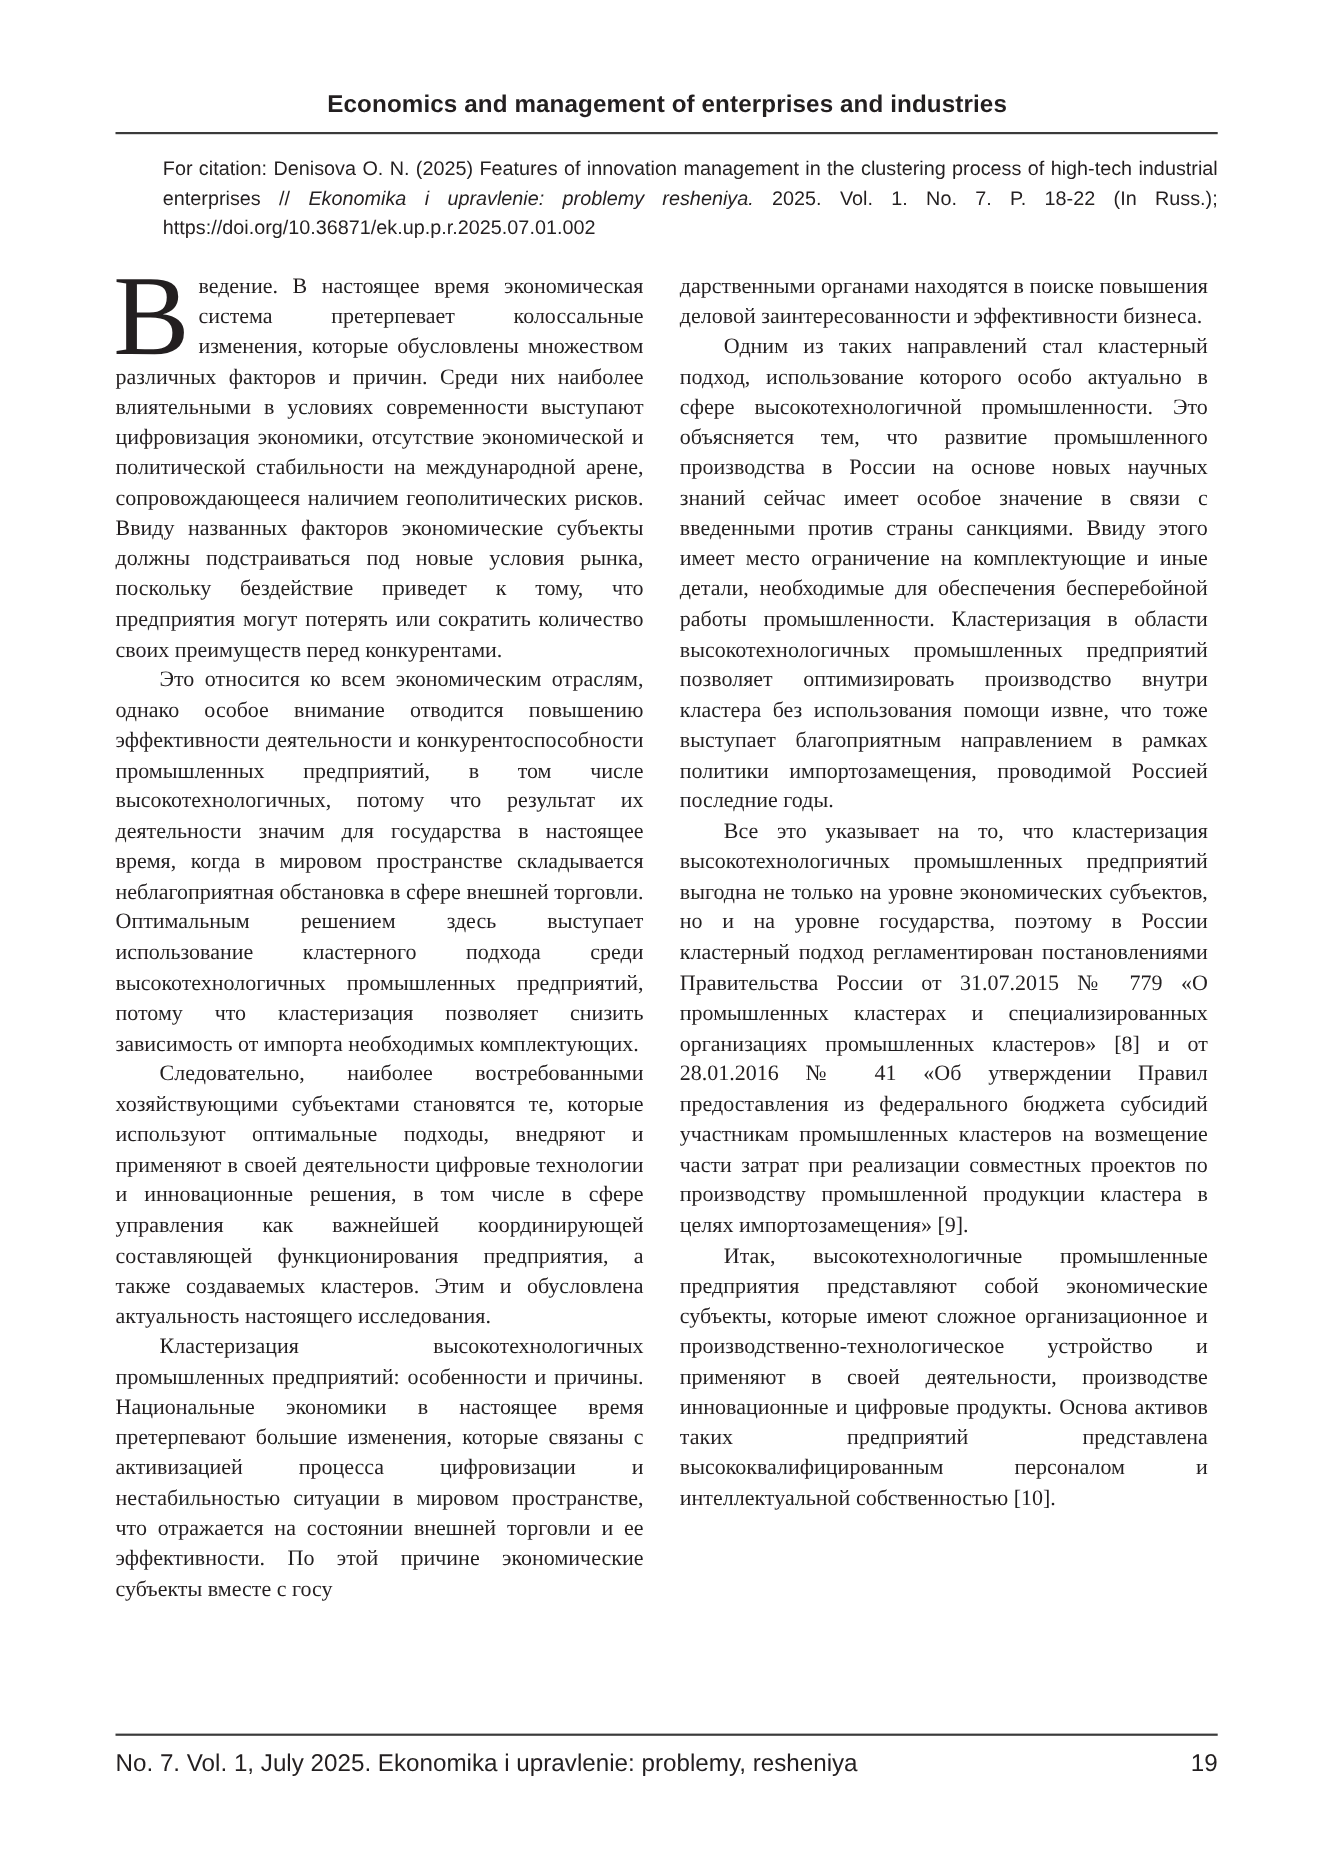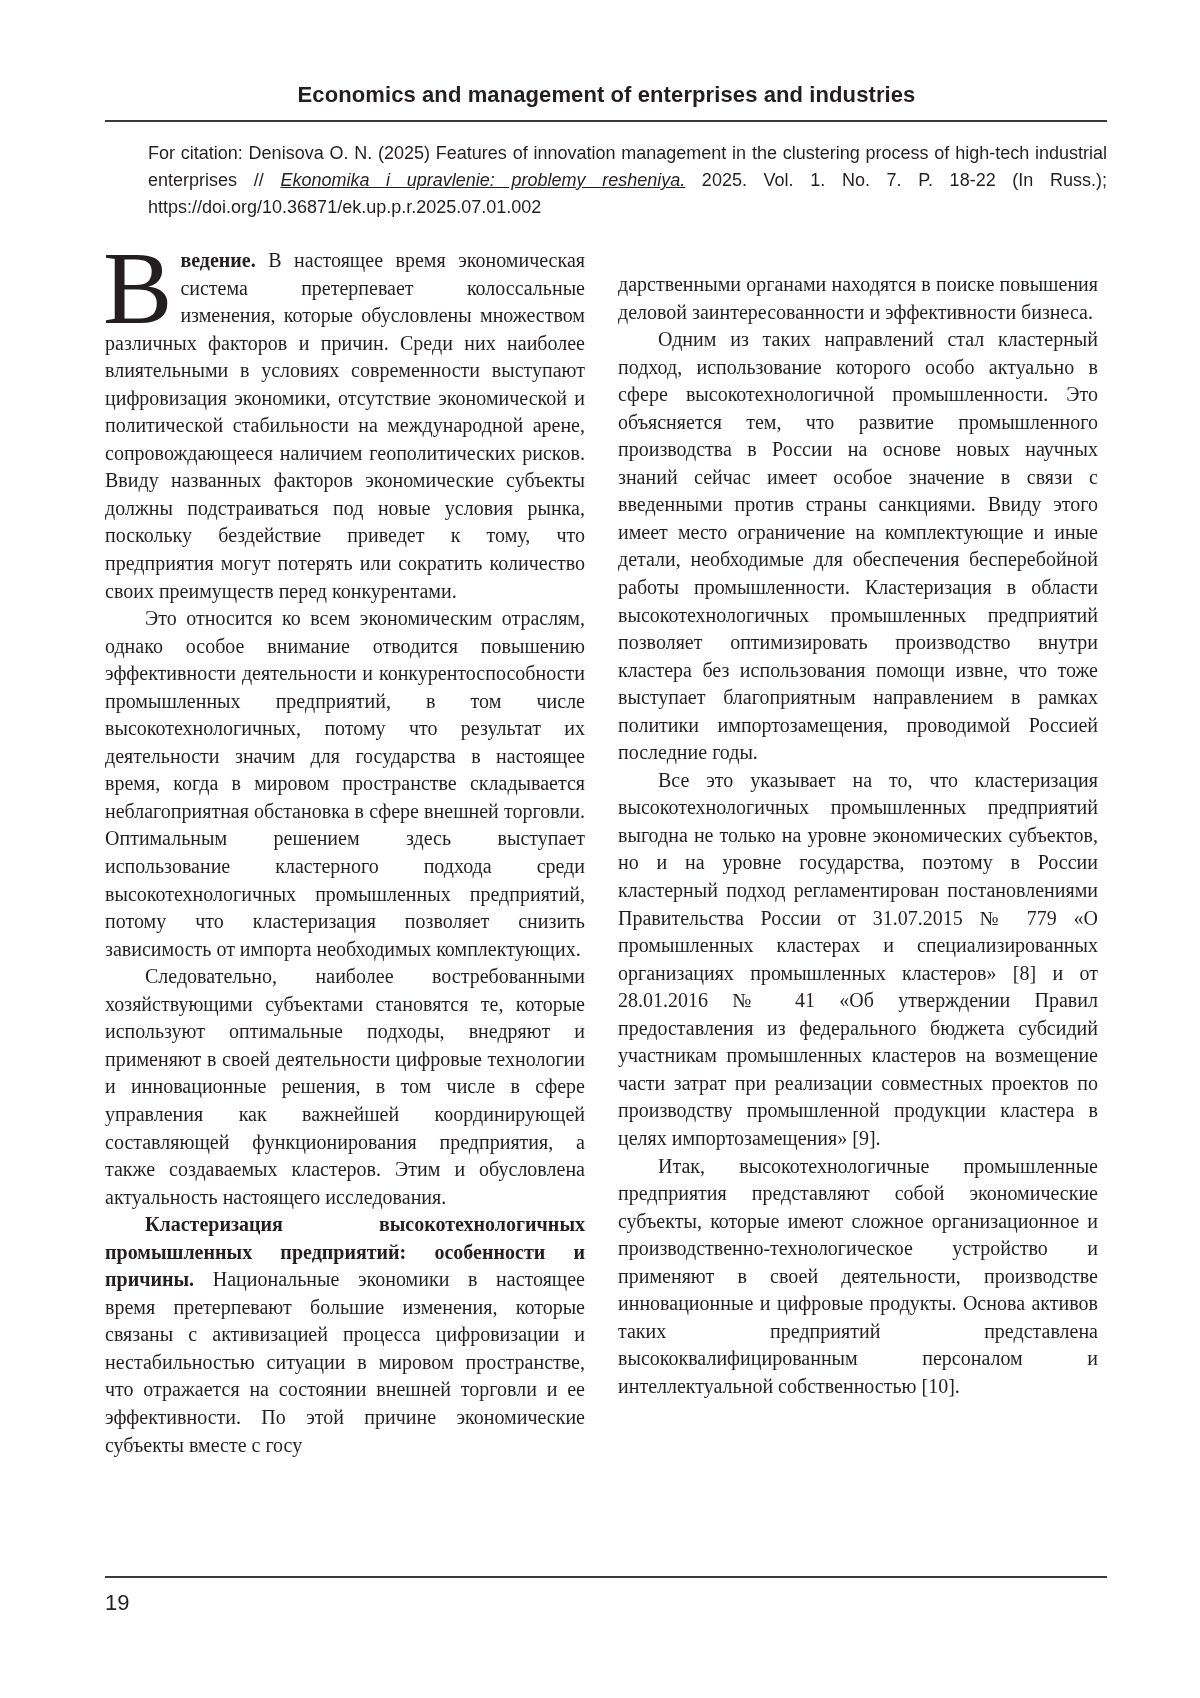--- a/index.html
+++ b/index.html
@@ -14,45 +14,45 @@
   }
   .rule-top { position: absolute; top: 120px; left: 105px; right: 93px; height: 2px; background: #3a3a3a; }
 
   .citation {
     position: absolute; top: 140px; left: 148px; right: 93px;
     font-family: "Liberation Sans", sans-serif;
     font-size: 18px; line-height: 27px; color: #231f20;
     text-align: justify;
   }
   .citation .lbl { font-weight: normal; }
-  .citation .ital { font-style: italic; text-decoration: underline; }
+  .citation .ital { font-style: italic; }
 
   .col {
     position: absolute; top: 247px;
     width: 480px;
     font-family: "Liberation Serif", serif;
     font-size: 20px; line-height: 27.55px;
     color: #231f20;
     text-align: justify;
     hyphens: manual;
   }
   .col-left { left: 105px; }
-  .col-right { left: 618px; margin-top: 24px; }
+  .col-right { left: 618px; }
 
   .col p { margin: 0; text-indent: 40px; }
   .col p.noindent { text-indent: 0; }
 
   .drop-cap {
     float: left;
     font-family: "Liberation Serif", serif;
     font-size: 104px; line-height: 78px;
     margin: 2px 8px -4px -2px;
     color: #231f20;
   }
-  .bold { font-weight: bold; }
+  .bold { font-weight: normal; }
 
   .rule-bottom { position: absolute; top: 1576px; left: 105px; right: 93px; height: 2px; background: #3a3a3a; }
   .footer {
     position: absolute; top: 1590px; left: 105px; right: 93px;
     font-family: "Liberation Sans", sans-serif; font-size: 22px; color: #231f20;
     display: flex; justify-content: space-between;
   }
 </style>
 </head>
 <body>
@@ -73,14 +73,15 @@
 
 <div class="col col-right">
   <p class="noindent">дарственными органами находятся в поиске повышения деловой заинтересованности и эффективности бизнеса.</p>
   <p>Одним из таких направлений стал кластерный подход, использование которого особо актуально в сфере высокотехнологичной промышленности. Это объясняется тем, что развитие промышленного производства в России на основе новых научных знаний сейчас имеет особое значение в связи с введенными против страны санкциями. Ввиду этого имеет место ограничение на комплектующие и иные детали, необходимые для обеспечения бесперебойной работы промышленности. Кластеризация в области высокотехнологичных промышленных предприятий позволяет оптимизировать производство внутри кластера без использования помощи извне, что тоже выступает благоприятным направлением в рамках политики импортозамещения, проводимой Россией последние годы.</p>
   <p>Все это указывает на то, что кластеризация высокотехнологичных промышленных предприятий выгодна не только на уровне экономических субъектов, но и на уровне государства, поэтому в России кластерный подход регламентирован постановлениями Правительства России от 31.07.2015 № 779 «О промышленных кластерах и специализированных организациях промышленных кластеров» [8] и от 28.01.2016 № 41 «Об утверждении Правил предоставления из федерального бюджета субсидий участникам промышленных кластеров на возмещение части затрат при реализации совместных проектов по производству промышленной продукции кластера в целях импортозамещения» [9].</p>
   <p>Итак, высокотехнологичные промышленные предприятия представляют собой экономические субъекты, которые имеют сложное организационное и производственно-технологическое устройство и применяют в своей деятельности, производстве инновационные и цифровые продукты. Основа активов таких предприятий представлена высококвалифицированным персоналом и интеллектуальной собственностью [10].</p>
 </div>
 
 <div class="rule-bottom"></div>
 <div class="footer">
+  <span>No. 7. Vol. 1, July 2025. Ekonomika i upravlenie: problemy, resheniya</span>
   <span>19</span>
 </div>
 
 </body></html>

